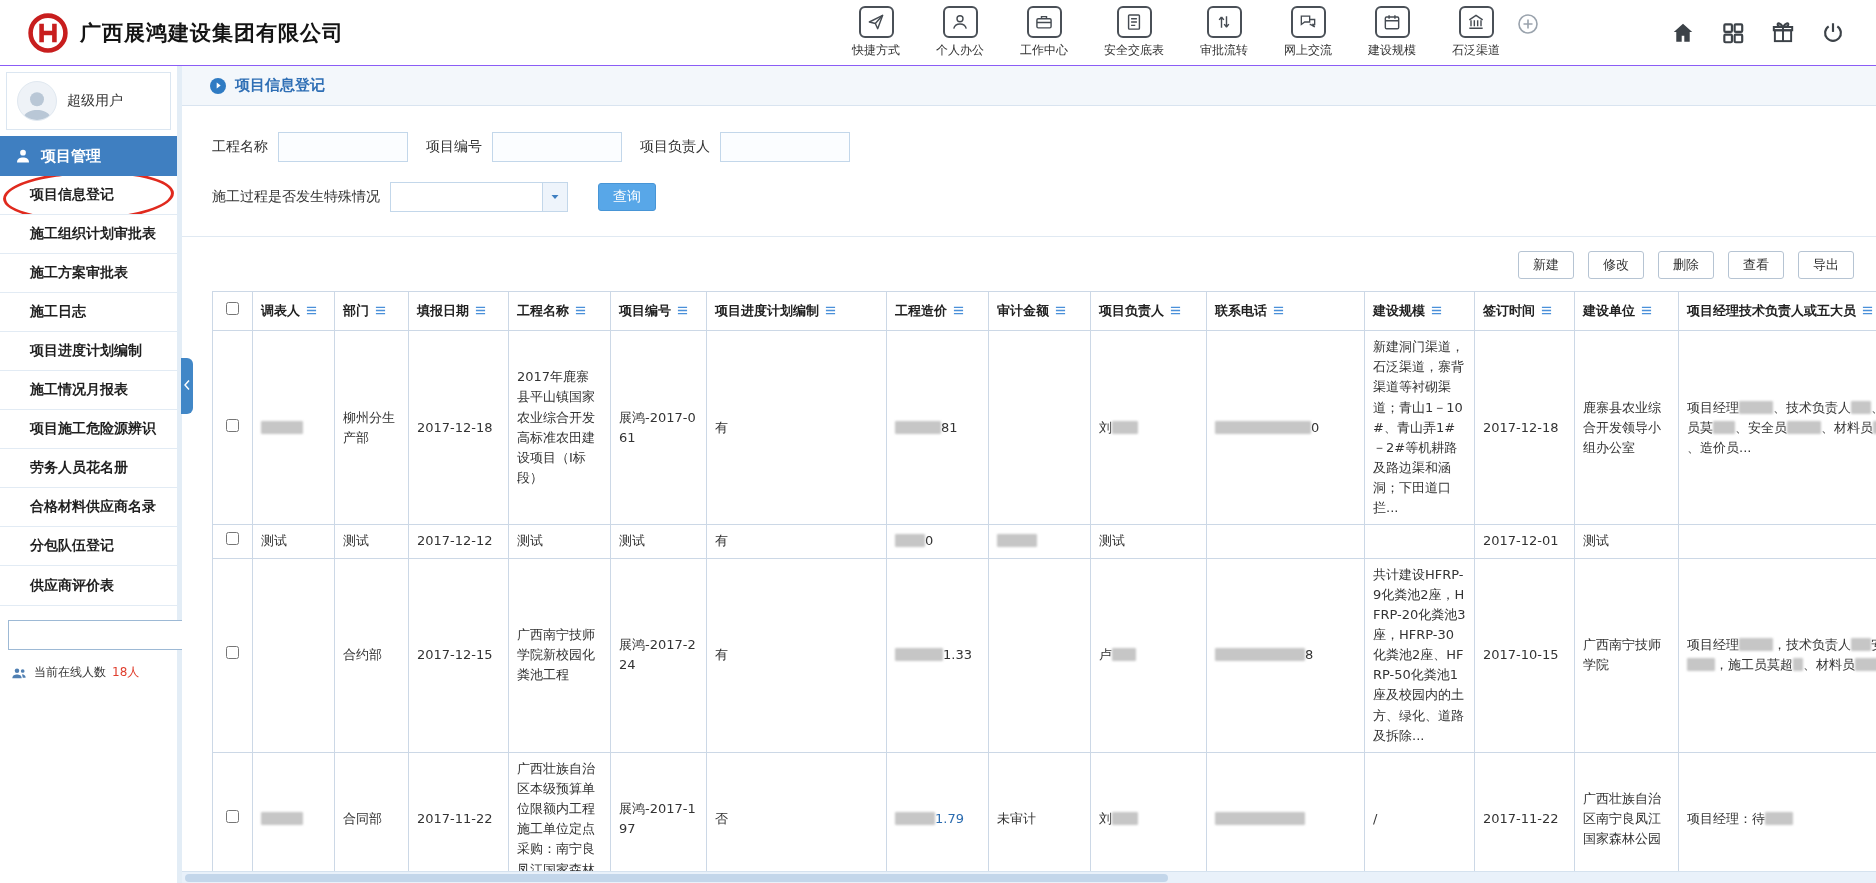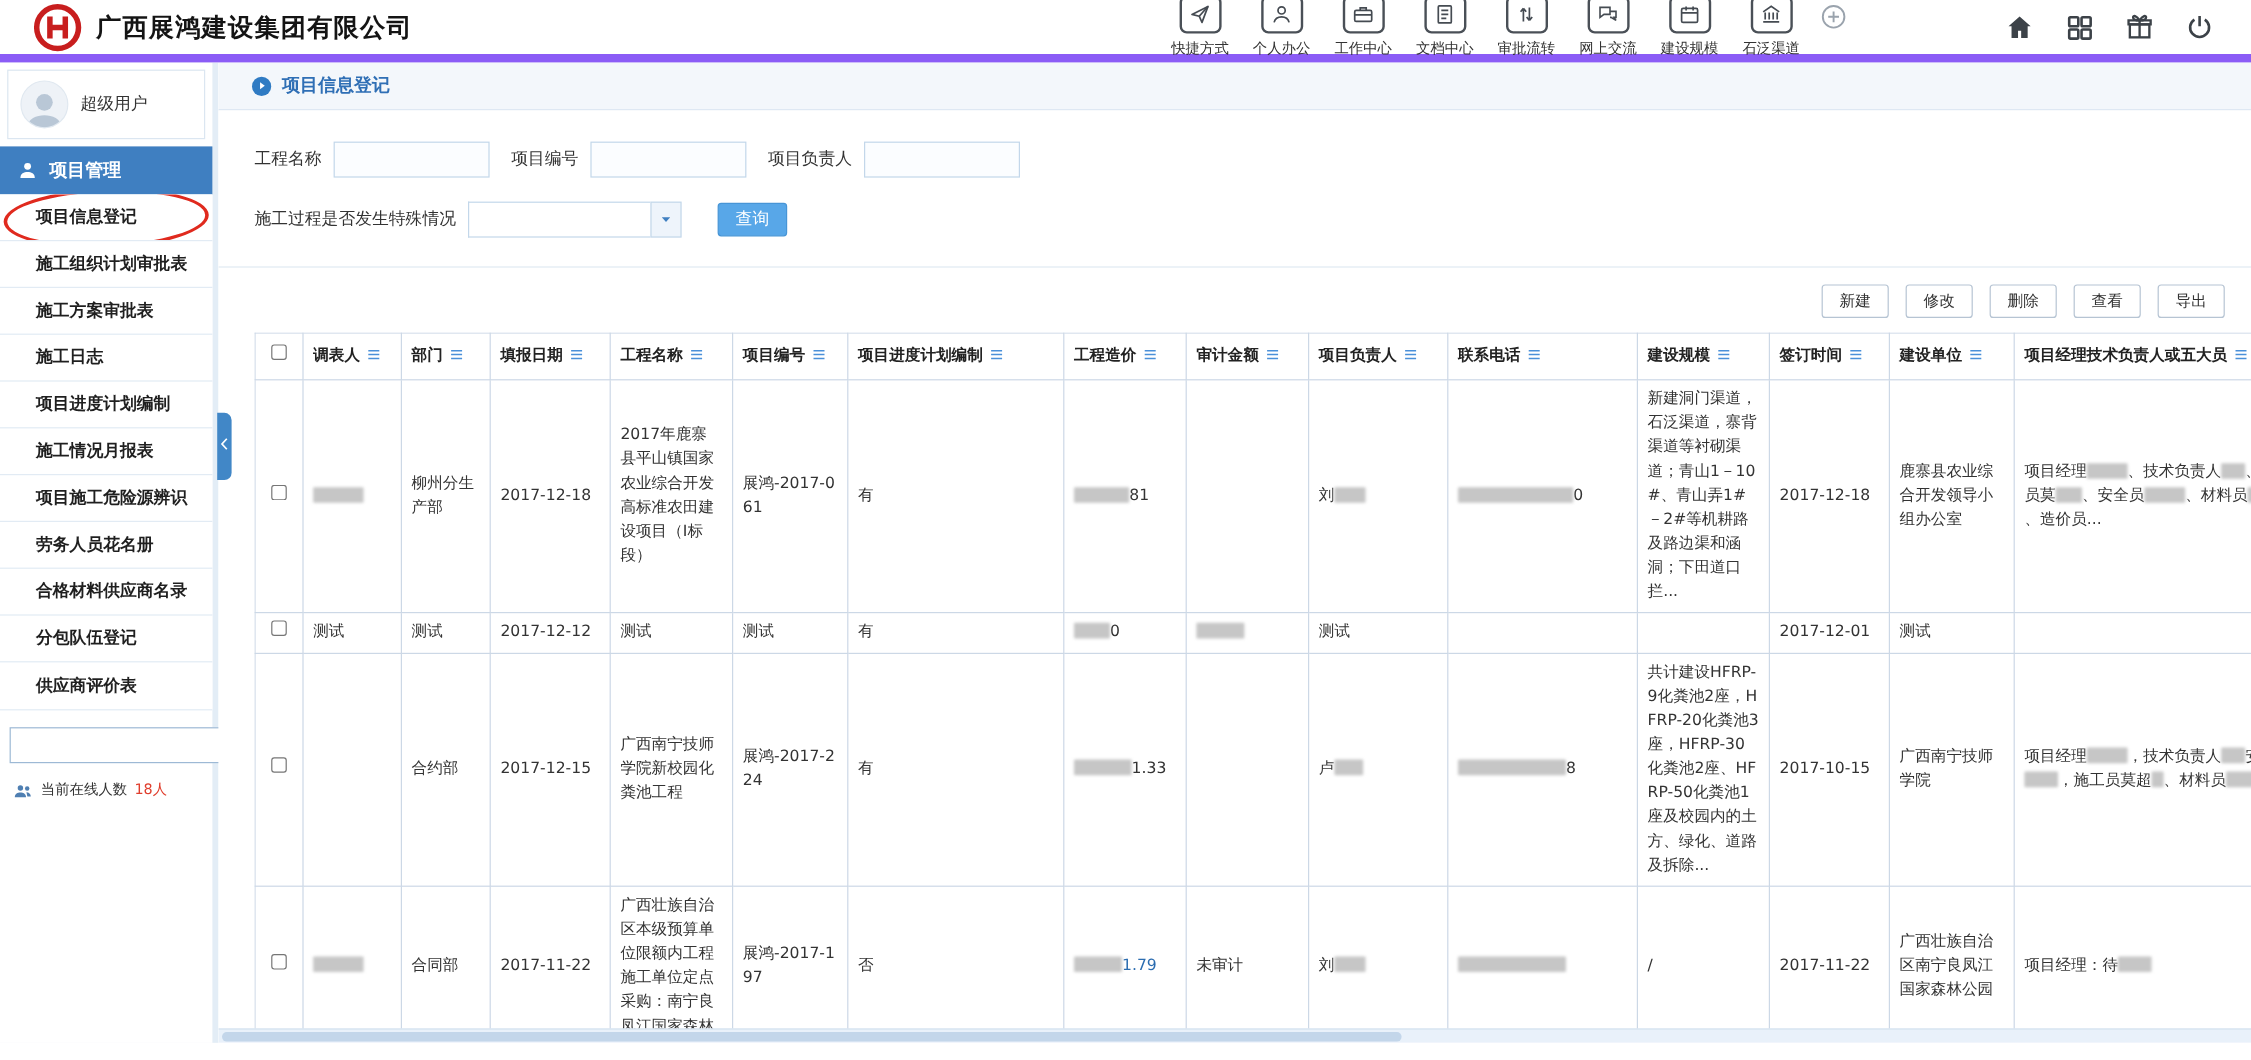--- a/index.html
+++ b/index.html
@@ -1,25 +1,25 @@
 <!DOCTYPE html>
 <html><head>
 <meta charset="utf-8">
 <style>
   *{margin:0;padding:0;box-sizing:border-box}
   html,body{width:1876px;height:883px;overflow:hidden}
   body{font-family:"DejaVu Sans","Liberation Sans",sans-serif;font-size:13px;color:#333;background:#fff;position:relative}
 
   
-  .topbar{height:52px;background:#fff;border-bottom:7px solid #8b5cf6;display:flex;align-items:center;padding:0 26px;position:relative;z-index:5}
+  .topbar{height:66px;background:#fff;border-bottom:1px solid #8b5cf6;display:flex;align-items:center;padding:0 26px;position:relative;z-index:5}
   .brand{display:flex;align-items:center;gap:10px;min-width:360px}
   .logo{width:44px;height:44px}
   .logo svg{width:100%;height:100%}
   .company{font-size:21px;font-weight:bold;color:#141414;letter-spacing:1px;white-space:nowrap}
-  .top-nav{display:flex;align-items:center;gap:20px;margin-left:auto}
+  .top-nav{display:flex;align-items:center;gap:36px;margin-left:auto}
   .nav-item{display:flex;flex-direction:column;align-items:center;gap:4px;cursor:pointer}
   .nav-ico{width:35px;height:32px;border:2px solid #4a5057;border-radius:6px;display:flex;align-items:center;justify-content:center;background:#fff}
   .nav-ico svg{width:20px;height:20px}
   .nav-label{font-size:12px;color:#333;white-space:nowrap}
   .plus-ico{width:24px;height:24px;margin-left:16px;transform:translateY(-9px);cursor:pointer}
   .plus-ico svg{width:24px;height:24px}
   .quick{display:flex;align-items:center;gap:24px;margin-left:130px;margin-right:4px}
   .quick-ico{width:26px;height:26px;cursor:pointer}
   .quick-ico svg{width:26px;height:26px}
 
@@ -126,21 +126,21 @@
         </span>
         <span class="nav-label">工作中心</span>
       </div>
       <div class="nav-item">
         <span class="nav-ico">
           <svg viewBox="0 0 24 24" fill="none" stroke="#454b52" stroke-width="1.7">
             <rect x="5.5" y="3.5" width="13" height="17" rx="1"></rect>
             <path d="M8.5 8h7M8.5 12h7M8.5 16h5"></path>
           </svg>
         </span>
-        <span class="nav-label">文档中心</span>
+        <span class="nav-label">安全交底表</span>
       </div>
       <div class="nav-item">
         <span class="nav-ico">
           <svg viewBox="0 0 24 24" fill="none" stroke="#454b52" stroke-width="1.7">
             <path d="M9 19V6M9 6 6.2 9.4M9 6l2.8 3.4M15 5v13M15 18l-2.8-3.4M15 18l2.8-3.4"></path>
           </svg>
         </span>
         <span class="nav-label">审批流转</span>
       </div>
       <div class="nav-item">

